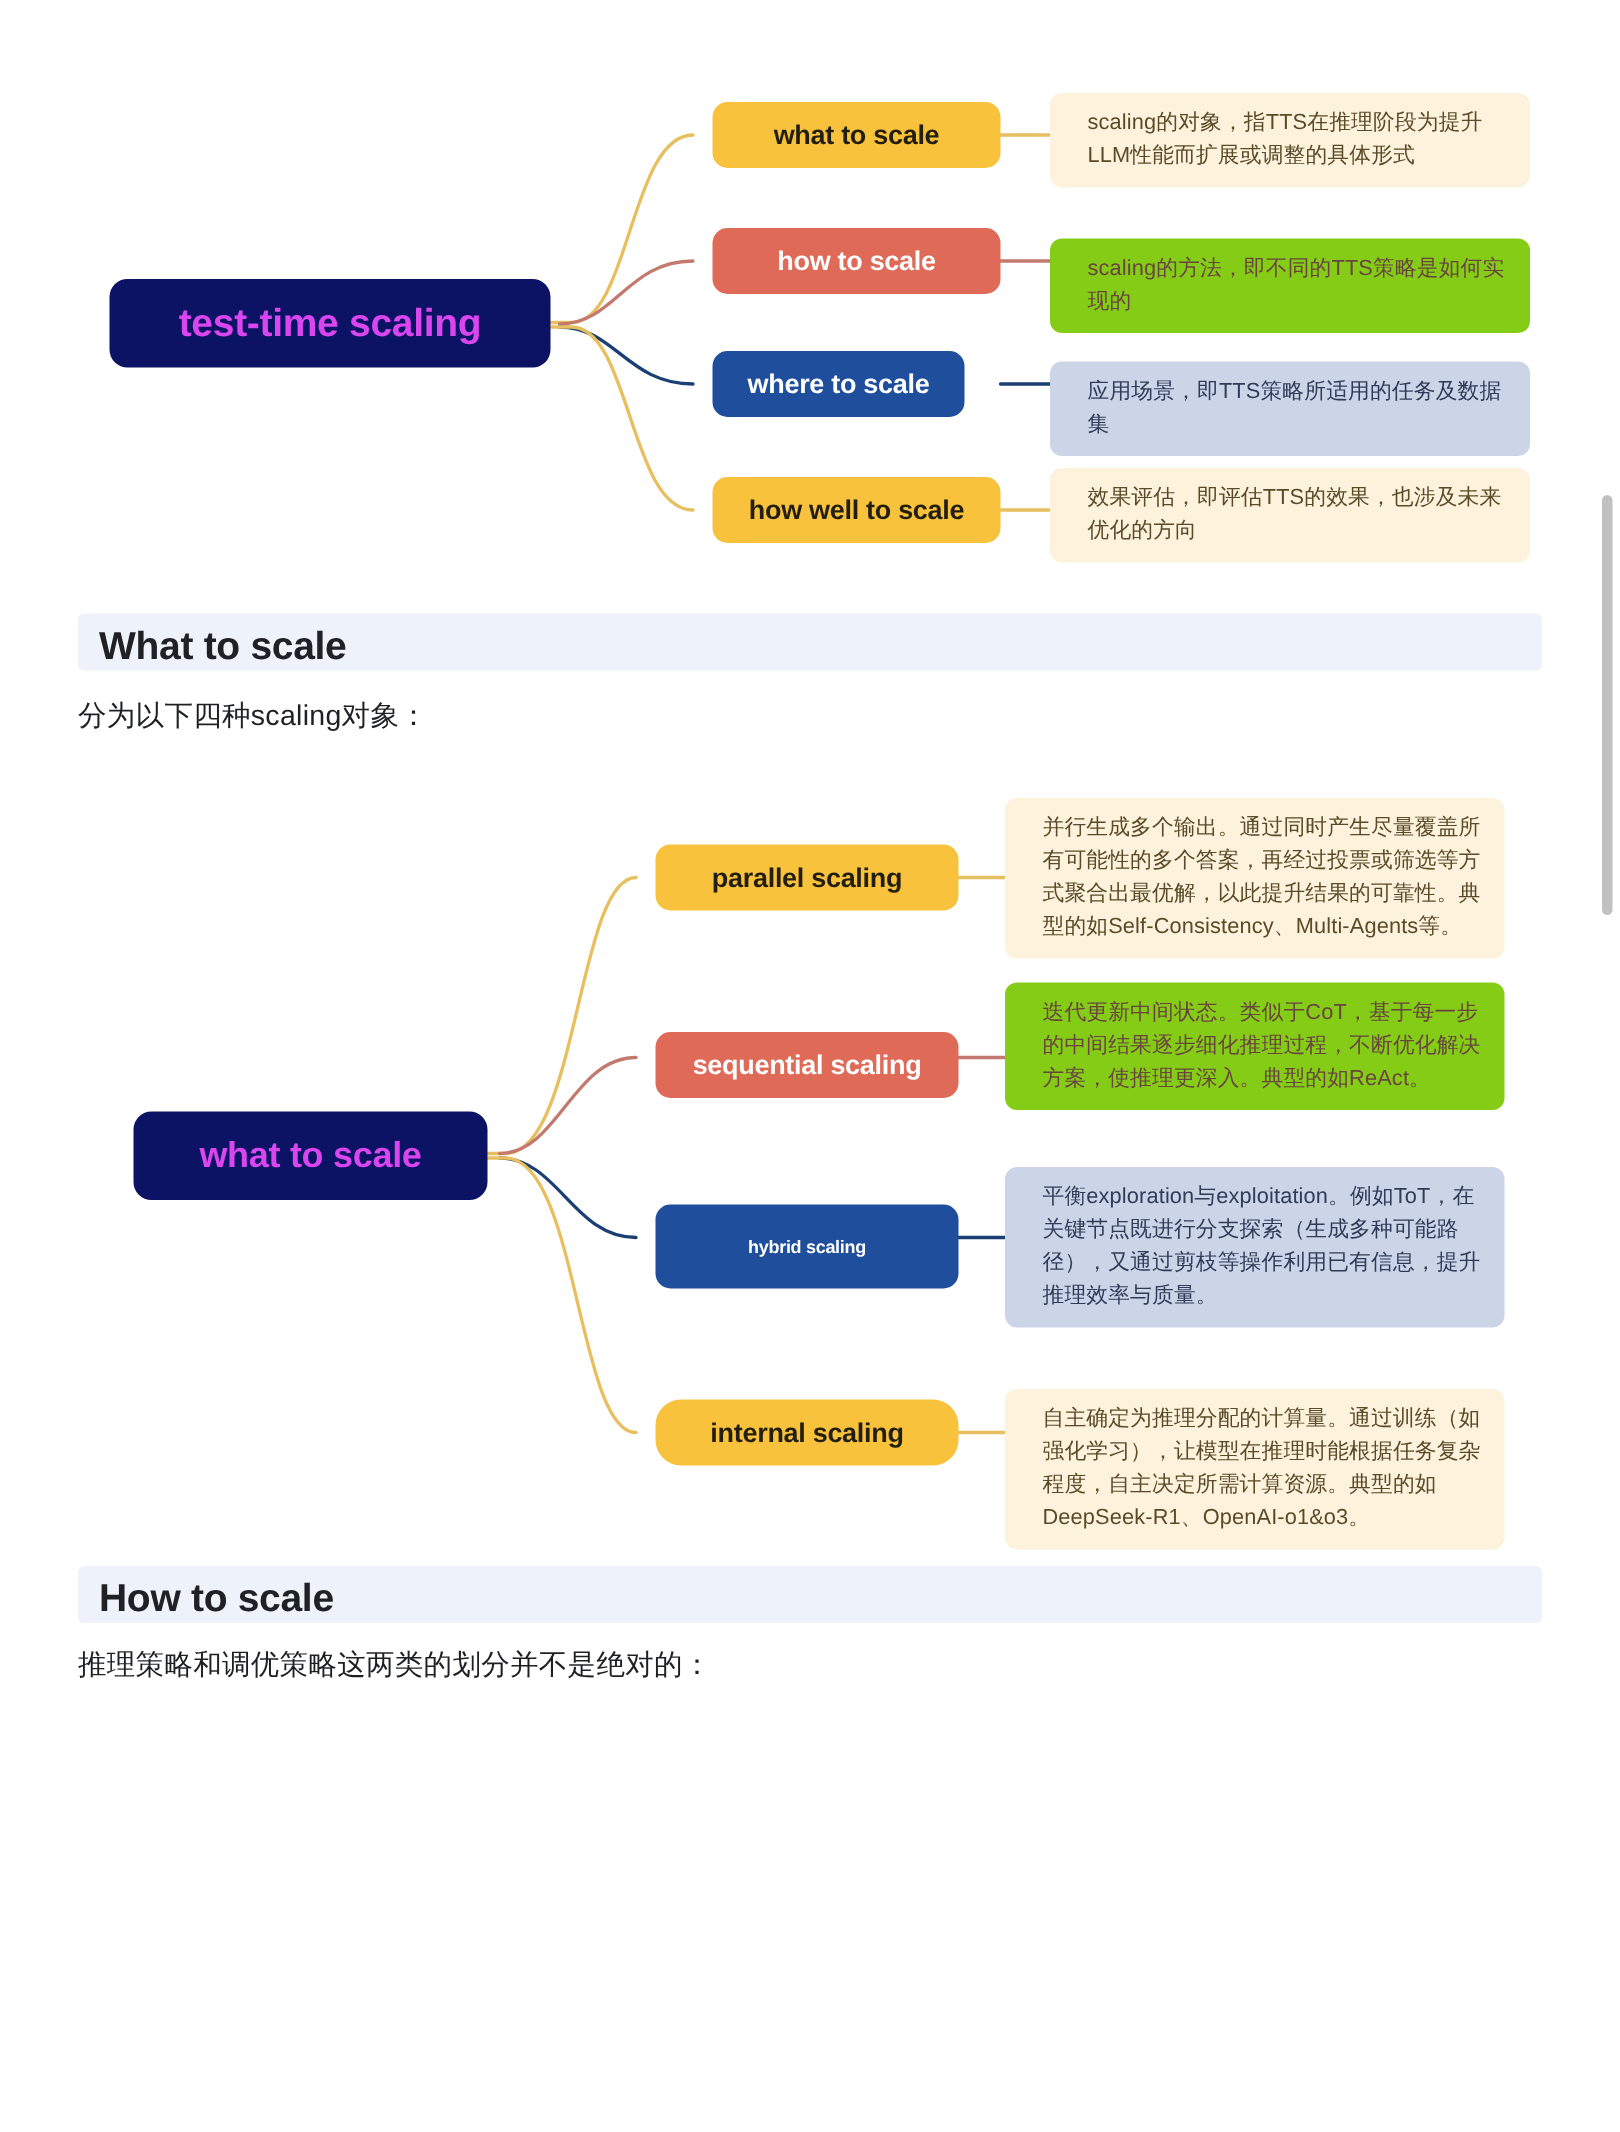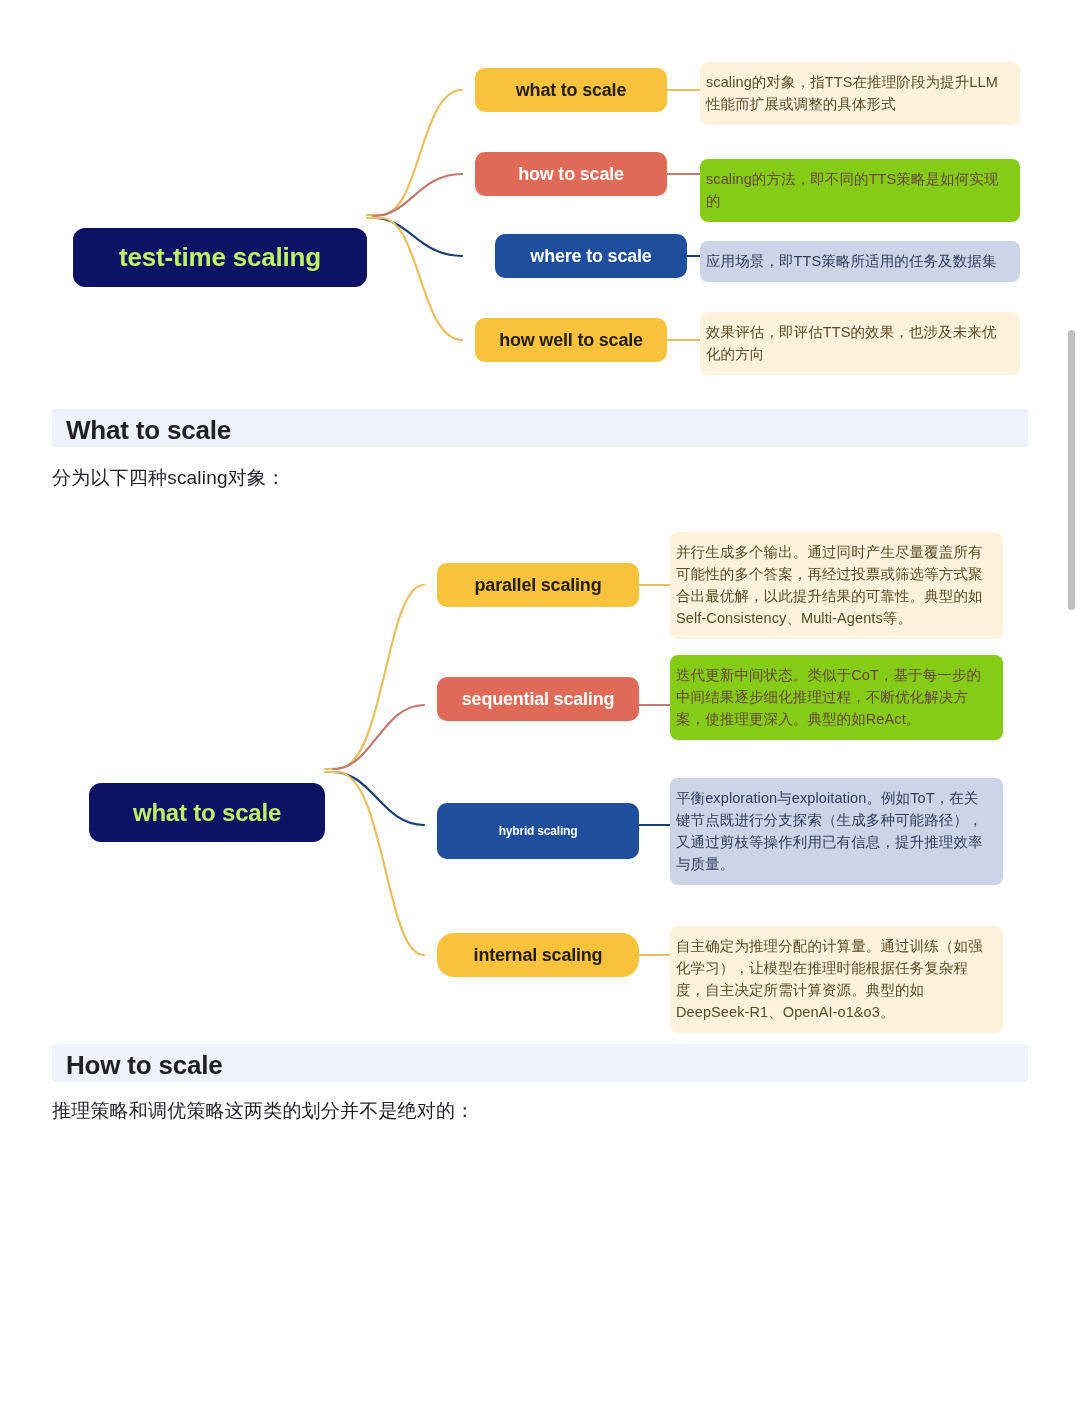--- a/index.html
+++ b/index.html
@@ -30,28 +30,27 @@
     align-items: center;
     justify-content: center;
     box-sizing: border-box;
     border-radius: 10px;
     font-weight: bold;
     letter-spacing: -0.2px;
     white-space: nowrap;
   }
   .node.root {
     border-radius: 12px;
-    color: #bef264;
-    margin-top: 42px;
+    color: #d946ef;
   }
   .desc {
     position: absolute;
     box-sizing: border-box;
     border-radius: 8px;
-    padding: 9px 13px 10px 6px;
+    padding: 9px 13px 10px 25px;
     font-size: 14.5px;
     line-height: 1.52;
     color: #4a4030;
     letter-spacing: 0.1px;
   }
 
   
   .c-navy   { background: #0d1364; }
   .c-yellow { background: #f9c23c; color: #231f10; }
   .c-red    { background: #df6a58; color: #ffffff; }
@@ -123,21 +122,21 @@
   <div class="node c-yellow" style="left:475px; top:68px; width:192px; height:44px; font-size:18px;">
     <span>what to scale</span>
   </div>
   <div class="desc d-yellow" style="left:700px; top:62px; width:320px;">scaling的对象，指TTS在推理阶段为提升LLM性能而扩展或调整的具体形式</div>
 
   <div class="node c-red" style="left:475px; top:152px; width:192px; height:44px; font-size:18px;">
     <span>how to scale</span>
   </div>
   <div class="desc d-red" style="left:700px; top:159px; width:320px;">scaling的方法，即不同的TTS策略是如何实现的</div>
 
-  <div class="node c-blue" style="left:475px; top:234px; width:192px; height:44px; font-size:18px;margin-left:20px;">
+  <div class="node c-blue" style="left:475px; top:234px; width:168px; height:44px; font-size:18px;">
     <span>where to scale</span>
   </div>
   <div class="desc d-blue" style="left:700px; top:241px; width:320px;">应用场景，即TTS策略所适用的任务及数据集</div>
 
   <div class="node c-yellow" style="left:475px; top:318px; width:192px; height:44px; font-size:18px;">
     <span>how well to scale</span>
   </div>
   <div class="desc d-yellow" style="left:700px; top:312px; width:320px;">效果评估，即评估TTS的效果，也涉及未来优化的方向</div>
 </div>
 
@@ -162,21 +161,21 @@
 
   <div class="node root c-navy" style="left:89px; top:231px; width:236px; height:59px; font-size:24px;">
     <span>what to scale</span>
   </div>
 
   <div class="node c-yellow" style="left:437px; top:53px; width:202px; height:44px; font-size:18px;">
     <span>parallel scaling</span>
   </div>
   <div class="desc d-yellow" style="left:670px; top:22px; width:333px;">并行生成多个输出。通过同时产生尽量覆盖所有可能性的多个答案，再经过投票或筛选等方式聚合出最优解，以此提升结果的可靠性。典型的如Self-Consistency、Multi-Agents等。</div>
 
-  <div class="node c-red" style="left:437px; top:167px; width:202px; height:44px; font-size:18px;">
+  <div class="node c-red" style="left:437px; top:178px; width:202px; height:44px; font-size:18px;">
     <span>sequential scaling</span>
   </div>
   <div class="desc d-red" style="left:670px; top:145px; width:333px;">迭代更新中间状态。类似于CoT，基于每一步的中间结果逐步细化推理过程，不断优化解决方案，使推理更深入。典型的如ReAct。</div>
 
   <div class="node c-blue" style="left:437px; top:293px; width:202px; height:56px; font-size:12px;">
     <span>hybrid scaling</span>
   </div>
   <div class="desc d-blue" style="left:670px; top:268px; width:333px;">平衡exploration与exploitation。例如ToT，在关键节点既进行分支探索（生成多种可能路径），又通过剪枝等操作利用已有信息，提升推理效率与质量。</div>
 
   <div class="node c-yellow" style="left:437px; top:423px; width:202px; height:44px; font-size:18px;border-radius:17px;">

